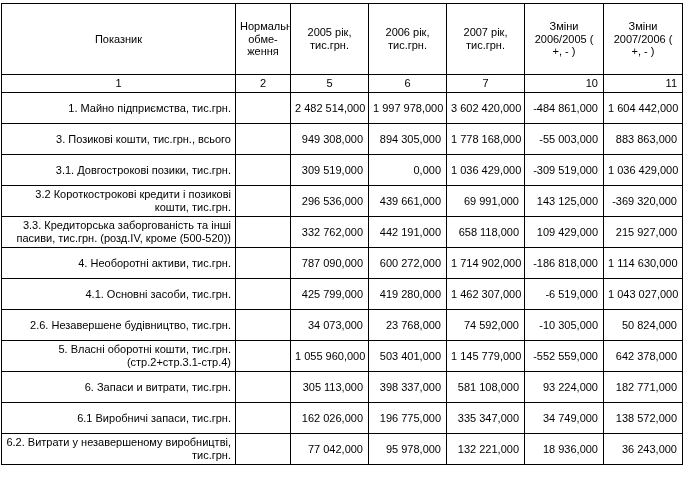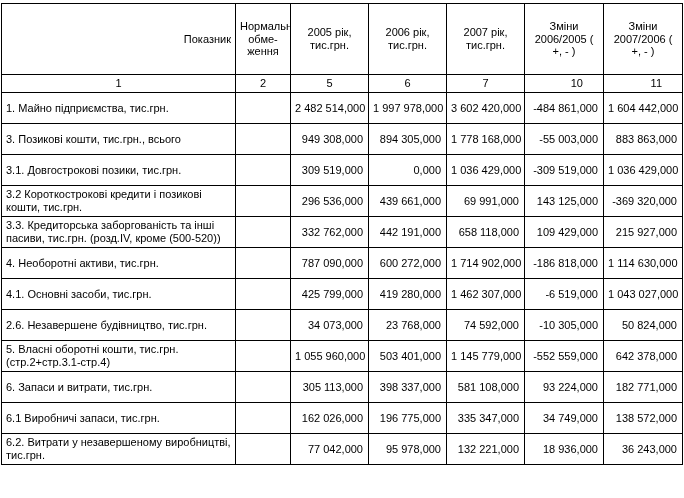--- a/index.html
+++ b/index.html
@@ -46,34 +46,34 @@
   col.c-2007   { width: 78px; }
   col.c-ch1    { width: 79px; }
   col.c-ch2    { width: 79px; }
 
   thead td {
     text-align: center;
     vertical-align: middle;
     height: 66px;
     font-size: 11px;
   }
-  thead td.head-label { text-align: right; }
+  thead td.head-label { text-align: center; }
   tr.numrow td {
     text-align: center;
     height: 15px;
     font-size: 11px;
     padding-top: 1px;
     padding-bottom: 1px;
   }
   tr.numrow td.num-right {
     text-align: right;
-    padding-right: 20px;
+    padding-right: 5px;
   }
   tbody.body td.label {
-    text-align: left;
+    text-align: right;
     padding-left: 4px;
   }
   tbody.body td.val {
     text-align: right;
     padding-right: 5px;
     white-space: nowrap;
   }
   tbody.body td.empty {
     text-align: center;
   }

